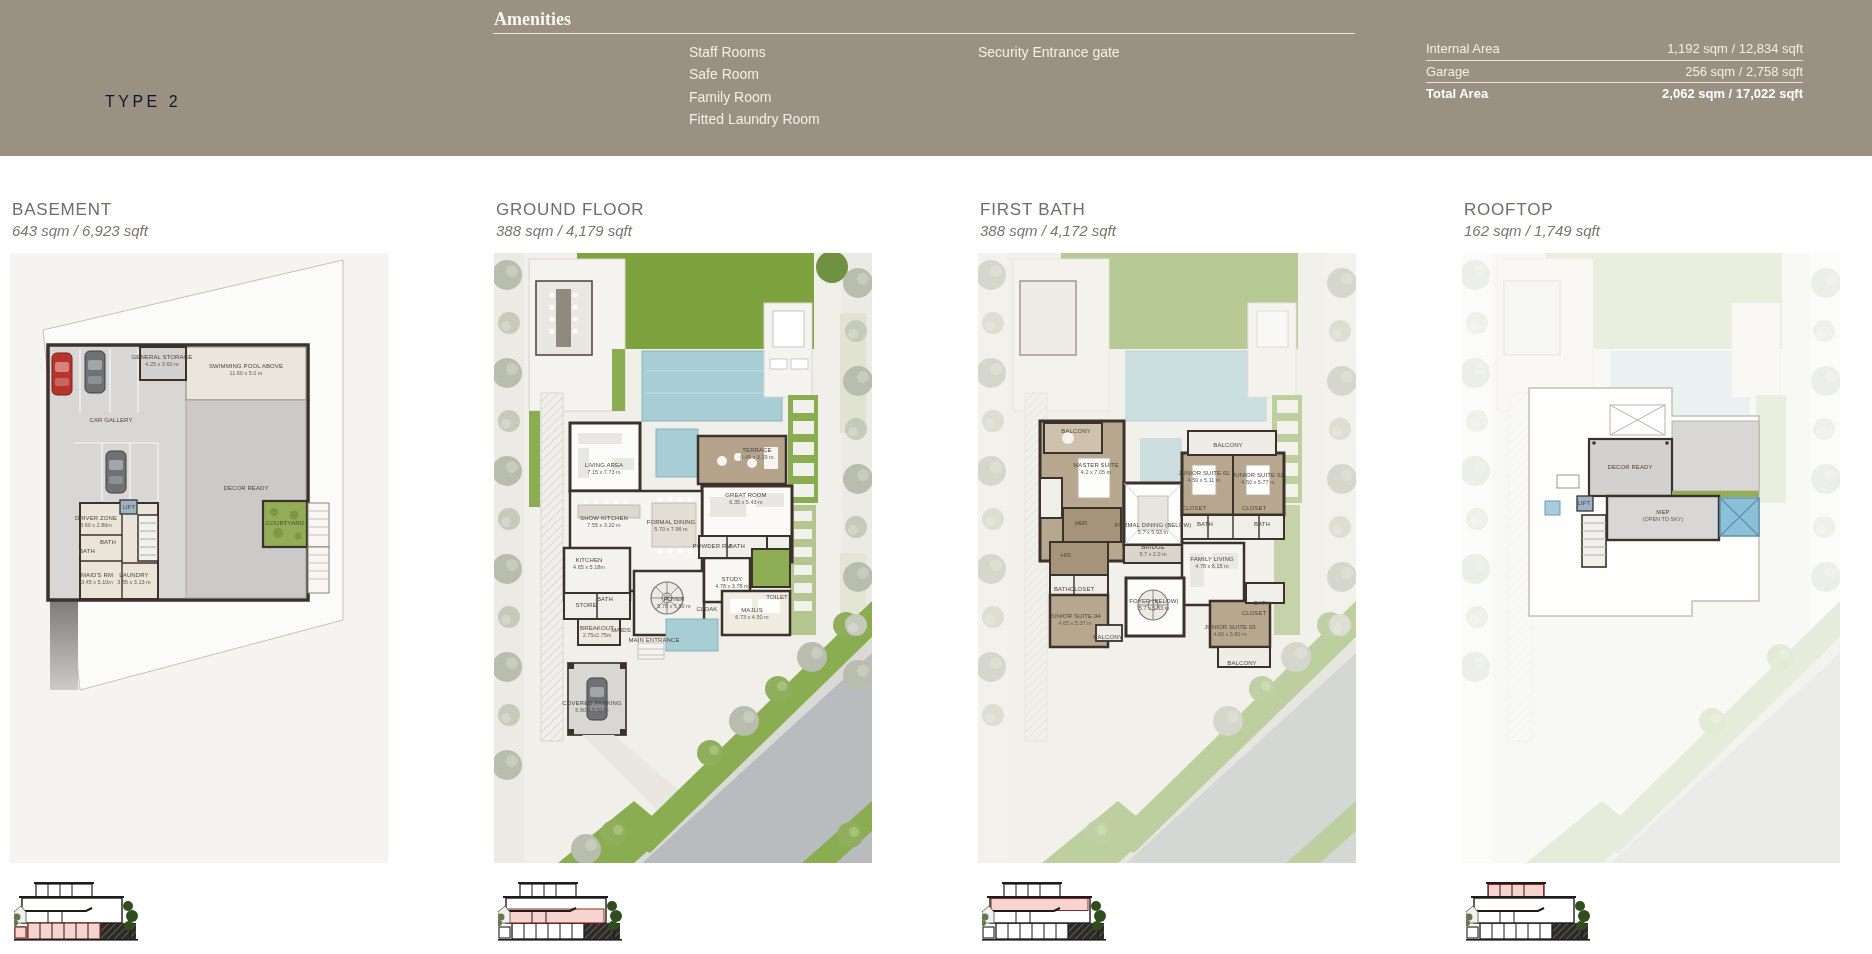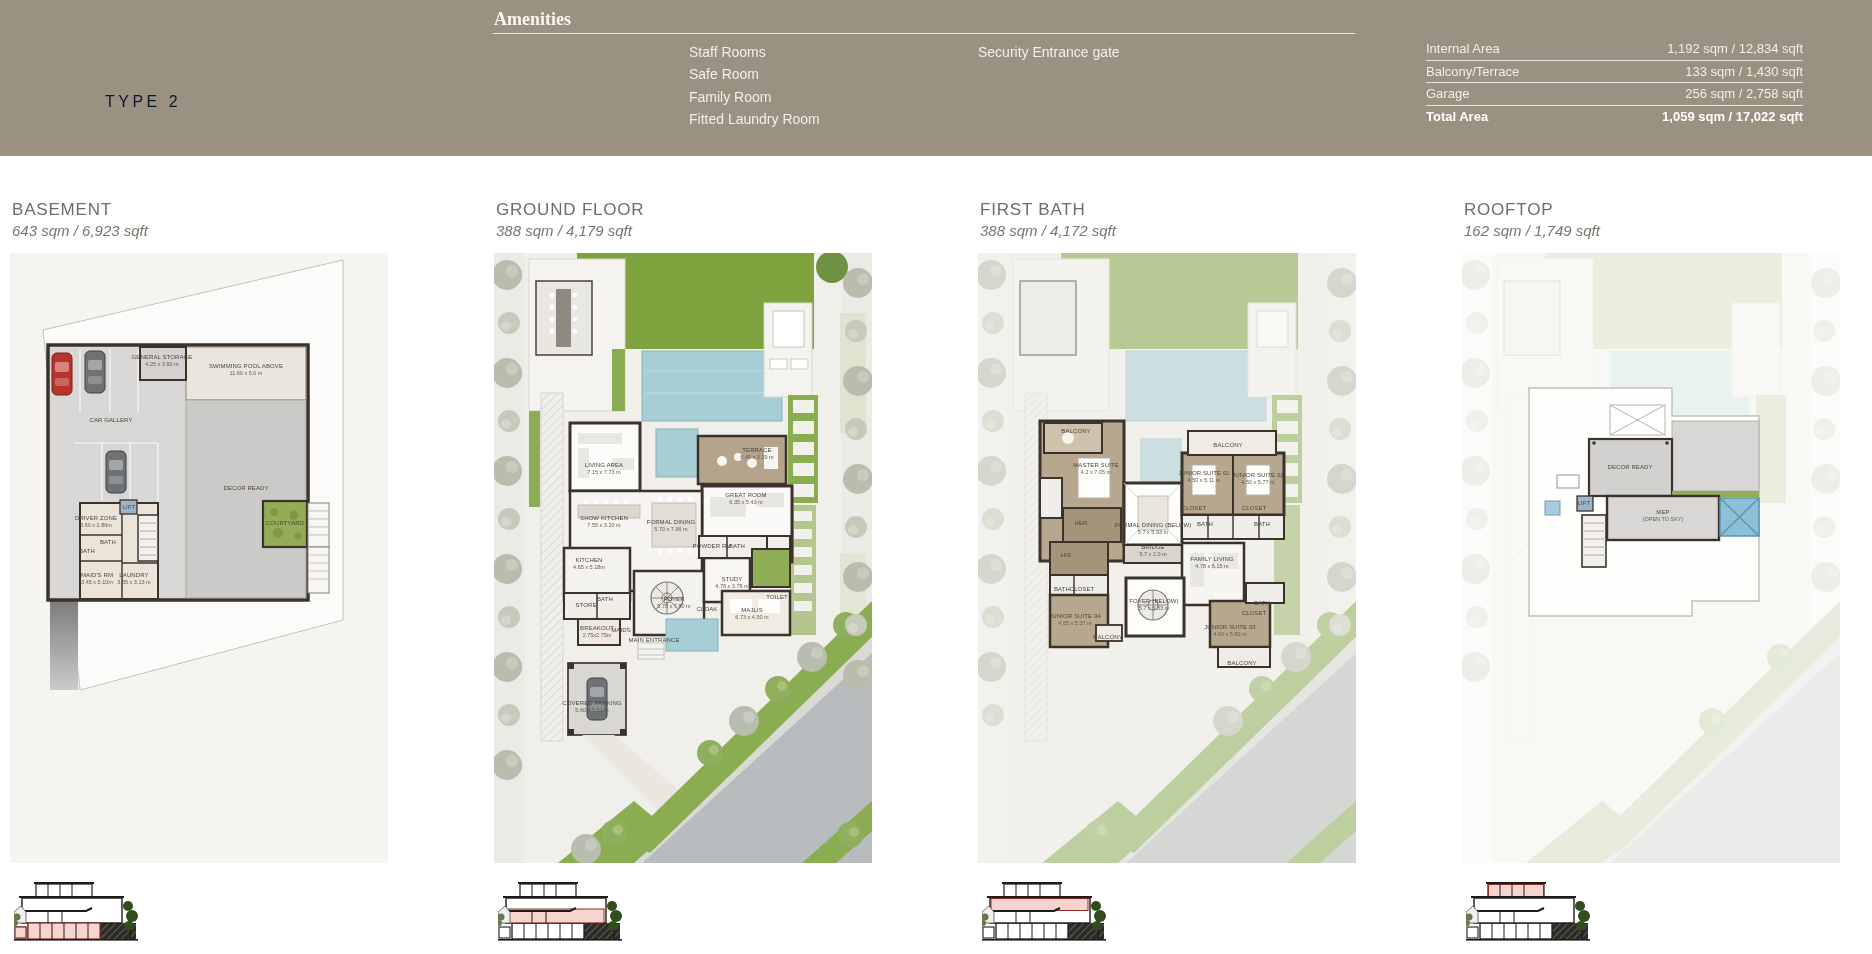--- a/index.html
+++ b/index.html
@@ -97,30 +97,26 @@
     </div>
   <div class="am-col am-col2">
       <div class="am-item">Security Entrance gate</div>
     </div>
   <div class="areas">
       <div class="area-row">
         <span>Internal Area</span>
         <span>1,192 sqm / 12,834 sqft</span>
       </div>
       <div class="area-row">
-        <span>Balcony/Terrace</span>
-        <span>133 sqm / 1,430 sqft</span>
-      </div>
-      <div class="area-row">
         <span>Garage</span>
         <span>256 sqm / 2,758 sqft</span>
       </div>
       <div class="area-row bold">
         <span>Total Area</span>
-        <span>1,059 sqm / 17,022 sqft</span>
+        <span>2,062 sqm / 17,022 sqft</span>
       </div>
     </div>
 </div>
 
 <div class="floor-col fc0" data-hl="basement">
   <div class="floor-title">BASEMENT</div>
   <div class="floor-area">643 sqm / 6,923 sqft</div>
   <div class="plan">
     <svg width="378" height="610" viewBox="0 0 378 610">
       <rect width="378" height="610" fill="#f5f4f1"></rect>

